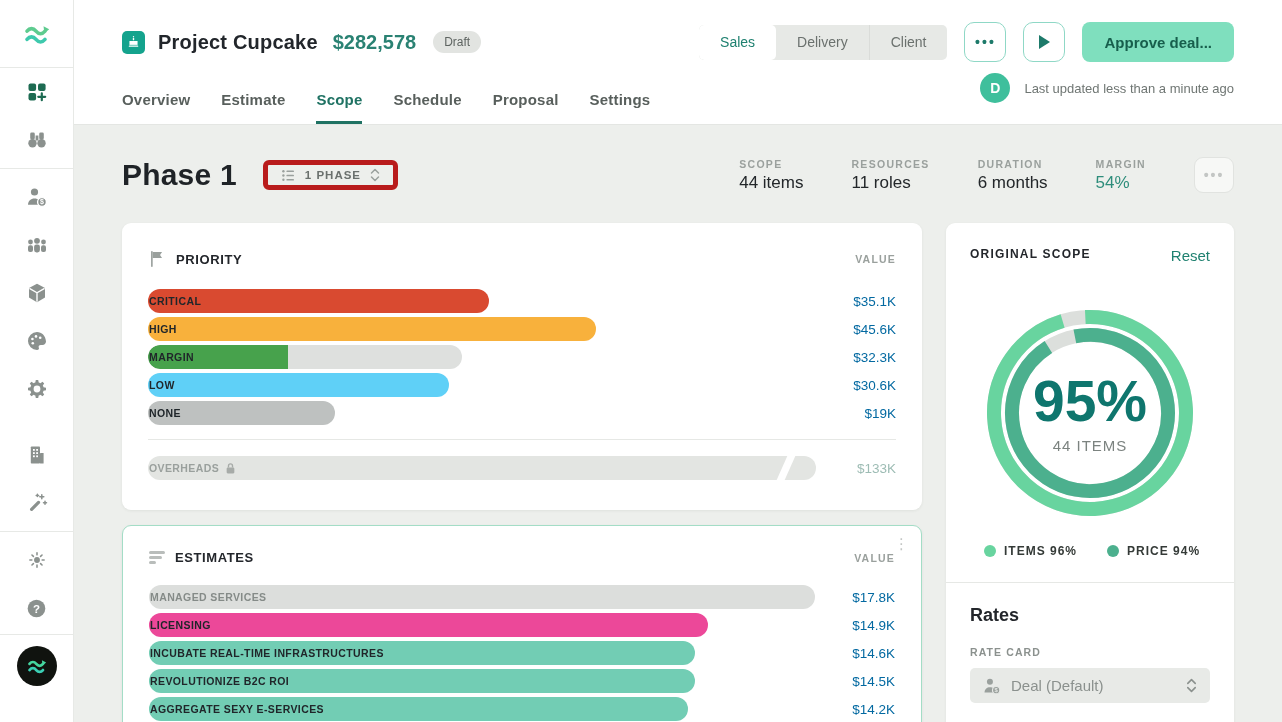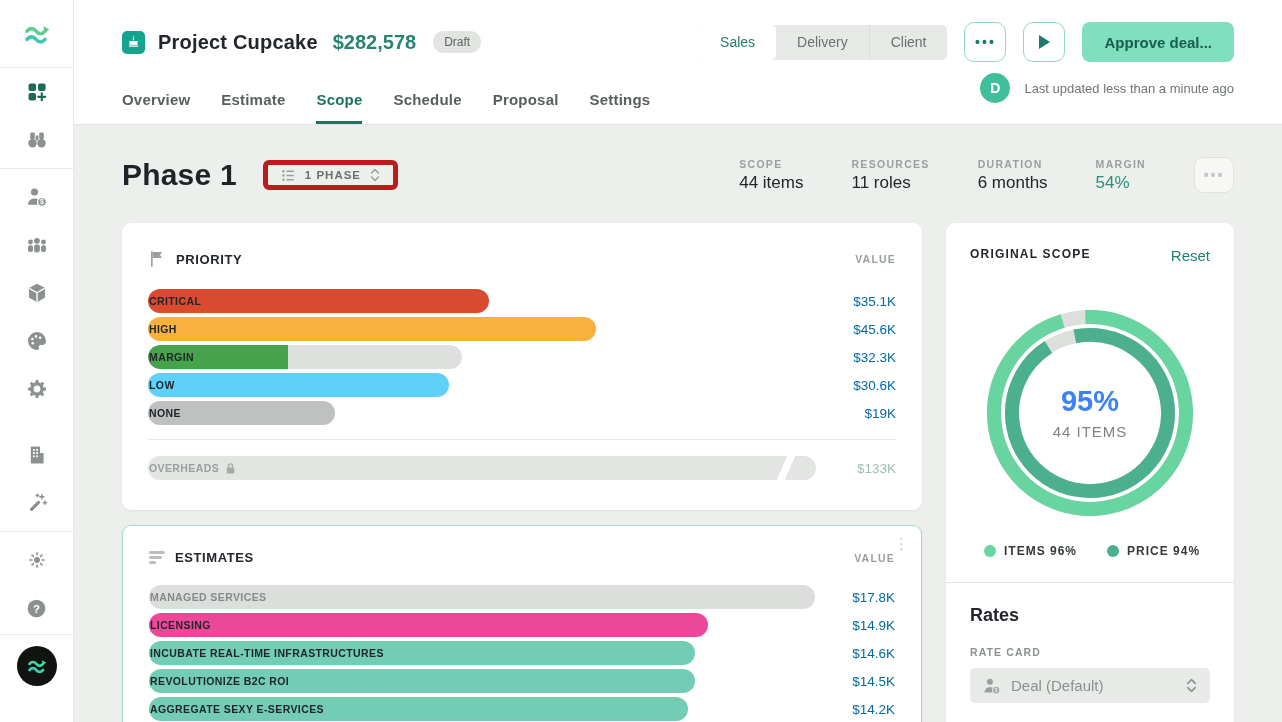--- a/index.html
+++ b/index.html
@@ -82,21 +82,21 @@
   .bars-icon i { display:block; height:2.8px; border-radius:2px; background:#b9bdbb; }
   .bars-icon i:nth-child(1){width:16px;} .bars-icon i:nth-child(2){width:13px;} .bars-icon i:nth-child(3){width:7px;}
 
   
   .scope-card { width:288px; flex:none; padding:24px 24px 30px 24px; min-height:560px; }
   .scope-head { display:flex; align-items:flex-start; justify-content:space-between; }
   .scope-title { font-size:12px; font-weight:800; letter-spacing:1.2px; color:#23262b; }
   .reset-link { font-size:15px; color:#1f8170; cursor:pointer; }
   .donut-wrap { position:relative; width:210px; height:210px; margin:44px auto 0 auto; }
   .donut-center { position:absolute; inset:0; display:flex; flex-direction:column; align-items:center; justify-content:center; }
-  .donut-pct { font-size:29px; font-weight:700; color:#3b82f6; line-height:1; }
+  .donut-pct { font-size:57px; font-weight:700; color:#0f766e; line-height:1; }
   .donut-sub { font-size:15px; letter-spacing:1px; color:#7c8380; margin-top:7px; }
   .legend { display:flex; gap:30px; margin-top:26px; padding-left:14px; }
   .legend-item { display:flex; align-items:center; gap:8px; font-size:12px; font-weight:800; letter-spacing:1px; color:#343a37; }
   .legend-dot { width:12px; height:12px; border-radius:50%; flex:none; }
   .scope-divider { border:none; border-top:1px solid #e6e8e5; margin:24px -24px 0 -24px; }
   .rates-title { font-size:18px; font-weight:700; color:#23262b; margin-top:22px; }
   .rate-card-label { font-size:10.5px; font-weight:700; letter-spacing:1.1px; color:#8b918e; margin-top:20px; }
   .rate-select { margin-top:10px; height:35px; background:#e8eae7; border-radius:5px; display:flex; align-items:center; padding:0 12px; gap:9px; color:#8b918e; font-size:15px; cursor:pointer; }
   .rate-select .grow { flex:1; }
   svg.stroke-ic { stroke:currentColor; fill:none; }

